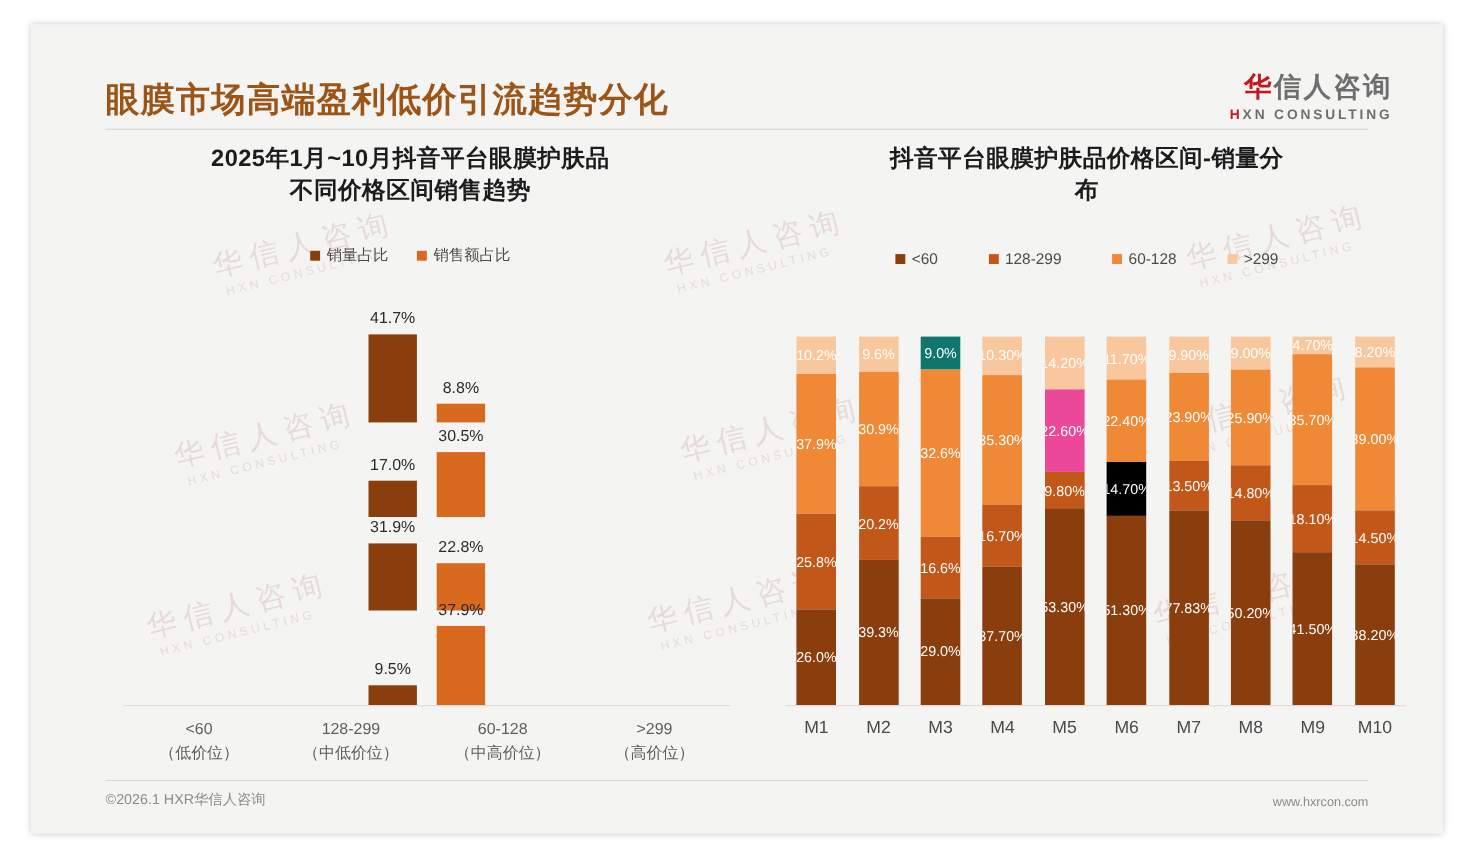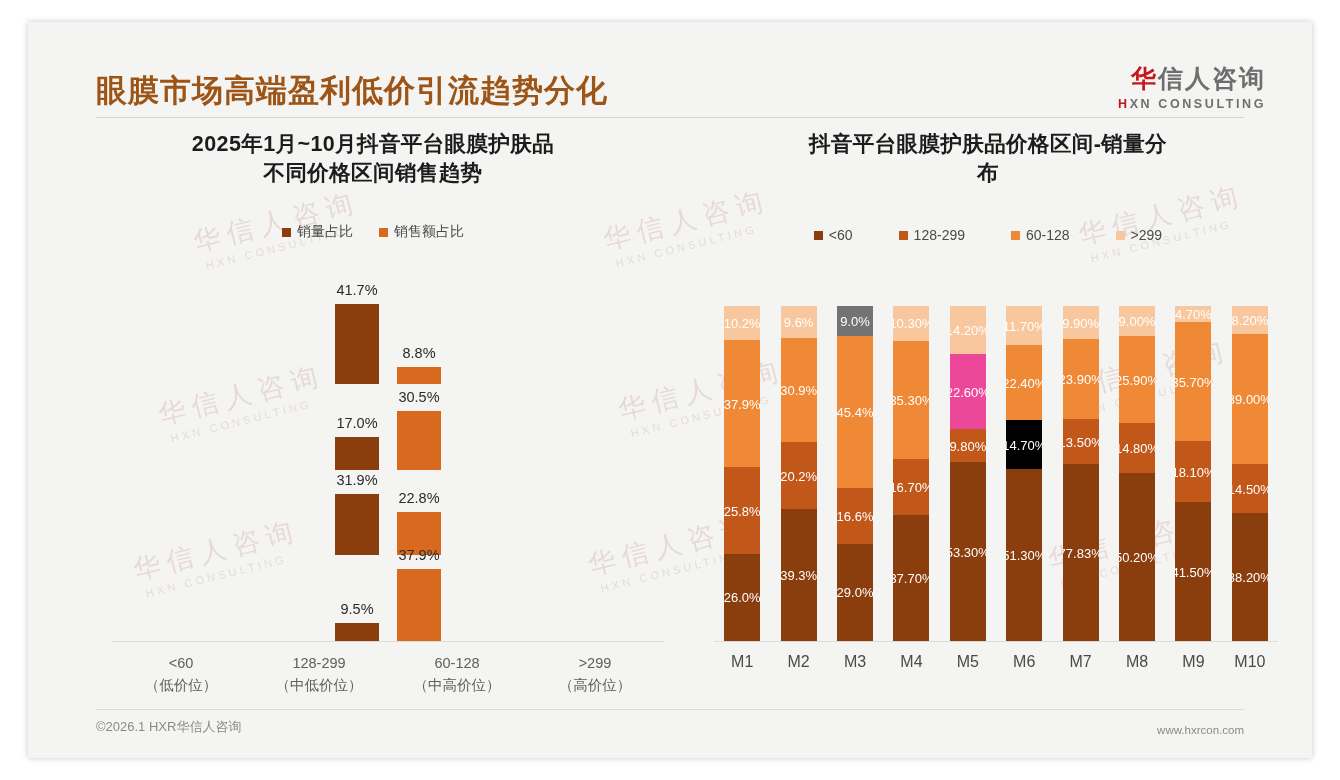--- a/index.html
+++ b/index.html
@@ -303,25 +303,25 @@
               <div class="seg" style="flex: 20.2 0 0px; background: rgb(194, 87, 26);">
                 <span class="seg-label">20.2%</span>
               </div>
               <div class="seg" style="flex: 39.3 0 0px; background: rgb(138, 61, 13);">
                 <span class="seg-label">39.3%</span>
               </div>
             </div>
           </div>
           <div class="stack-cell">
             <div class="stack">
-              <div class="seg" style="flex: 9 0 0px; background: #737373;">
+              <div class="seg" style="flex: 9 0 0px; background: #0f766e;">
                 <span class="seg-label">9.0%</span>
               </div>
               <div class="seg" style="flex: 45.4 0 0px; background: rgb(239, 137, 54);">
-                <span class="seg-label">45.4%</span>
+                <span class="seg-label">32.6%</span>
               </div>
               <div class="seg" style="flex: 16.6 0 0px; background: rgb(194, 87, 26);">
                 <span class="seg-label">16.6%</span>
               </div>
               <div class="seg" style="flex: 29 0 0px; background: rgb(138, 61, 13);">
                 <span class="seg-label">29.0%</span>
               </div>
             </div>
           </div>
           <div class="stack-cell">

